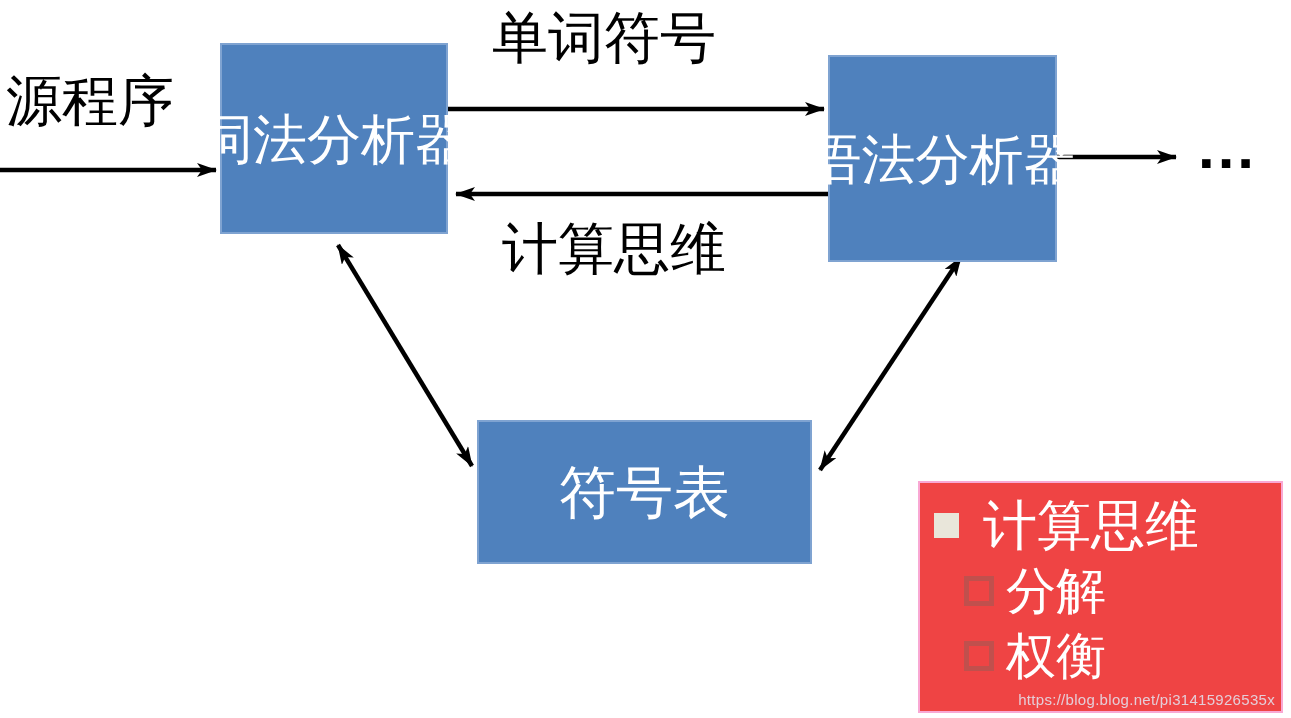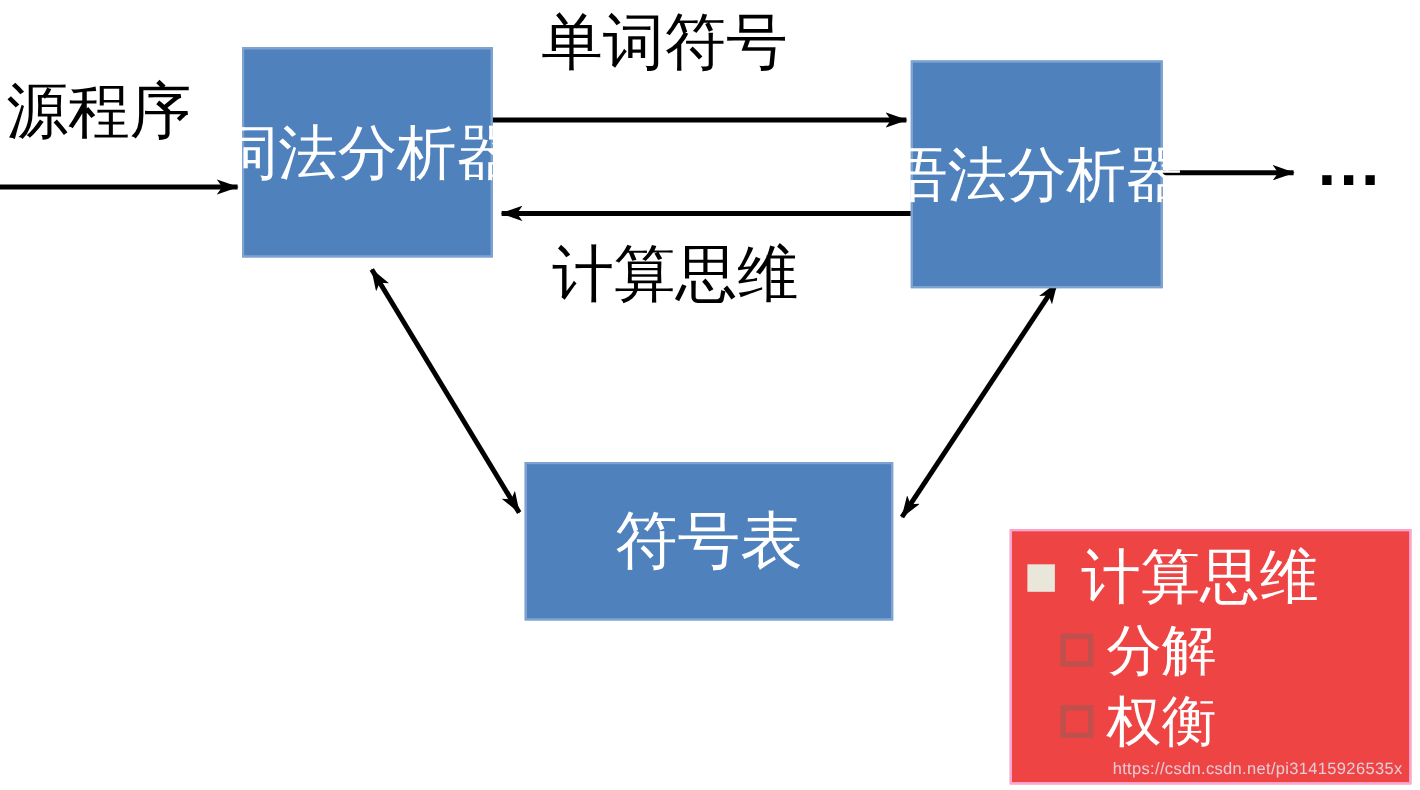--- a/index.html
+++ b/index.html
@@ -120,16 +120,16 @@
       <span>计算思维</span>
     </div>
     <div class="note-item">
       <span class="hollow-square"></span>
       <span>分解</span>
     </div>
     <div class="note-item">
       <span class="hollow-square"></span>
       <span>权衡</span>
     </div>
-    <div class="watermark">https://csdn.csdn.net/pi31415926535x</div>
+    <div class="watermark">https://blog.blog.net/pi31415926535x</div>
   </div>
 
 </div>
 
 </body></html>

